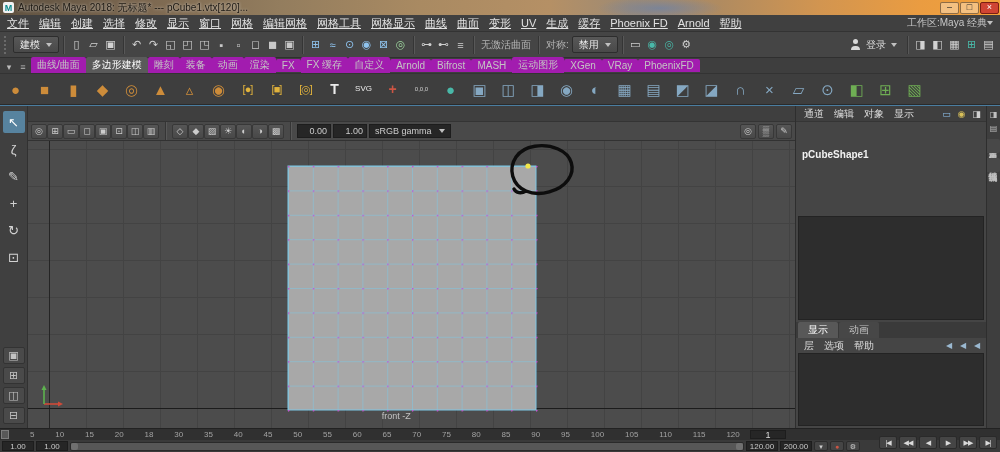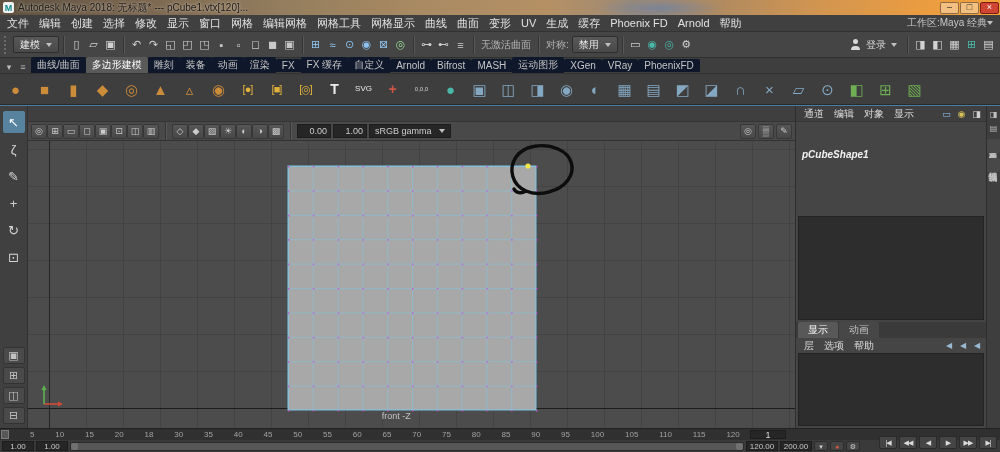--- a/index.html
+++ b/index.html
@@ -15,42 +15,42 @@
   }
   .app-icon { width:11px; height:11px; background:#f2f2f2; border-radius:2px; color:#0d8a8a; font-size:9px; font-weight:bold; display:flex; align-items:center; justify-content:center; margin-right:4px; flex:none; }
   .title-text { font-size:10px; color:#1e1a14; text-shadow:0 0 3px rgba(255,255,255,.7); white-space:nowrap; }
   .win-buttons { margin-left:auto; display:flex; gap:1px; }
   .win-btn { width:19px; height:12px; display:flex; align-items:center; justify-content:center; font-size:9px; line-height:1; color:#222; background:rgba(255,255,255,.35); border:1px solid rgba(60,40,20,.55); border-radius:2px; }
   .win-btn.close { background:#cf4433; color:#fff; border-color:#7a1e12; }
 
   
   .menubar { height:17px; flex:0 0 17px; background:#404040; border-bottom:1px solid #333; display:flex; align-items:center; padding:0 2px; }
   .menu-items { display:flex; align-items:center; }
-  .menu-item { padding:0 5px; font-size:11px; color:#e2e2e2; white-space:nowrap; }
+  .menu-item { padding:0 5px; font-size:11px; color:#e2e2e2; white-space:nowrap;text-decoration:underline; }
   .workspace { margin-left:auto; display:flex; align-items:center; font-size:10px; color:#c8c8c8; padding-right:5px; white-space:nowrap; }
   .caret { width:0; height:0; border-left:3px solid transparent; border-right:3px solid transparent; border-top:4px solid #c0c0c0; display:inline-block; }
 
   
   .statusline { height:26px; flex:0 0 26px; background:#454545; border-bottom:1px solid #2f2f2f; display:flex; align-items:center; padding:0 3px; }
   .grip { width:5px; height:18px; border-left:2px dotted #6a6a6a; margin:0 4px 0 1px; flex:none; }
   .combo { height:17px; display:flex; align-items:center; gap:6px; background:linear-gradient(#585858,#494949); border:1px solid #2d2d2d; border-radius:2px; padding:0 6px; font-size:10px; color:#ececec; white-space:nowrap; }
   .sdiv { width:1px; height:18px; background:#353535; box-shadow:1px 0 0 #585858; margin:0 4px; flex:none; }
   .icon-group { display:flex; align-items:center; }
   .sicon { width:17px; height:17px; display:flex; align-items:center; justify-content:center; font-size:11px; color:#cfcfcf; }
   .flat-label { font-size:10px; color:#b2b2b2; padding:0 3px; white-space:nowrap; }
   .spacer { flex:1; }
   .signin { display:flex; align-items:center; gap:5px; padding:0 6px; white-space:nowrap; font-size:10px; color:#ddd; }
   .person-icon { width:11px; height:11px; position:relative; display:inline-block; }
   .person-icon::before { content:""; position:absolute; top:0; left:3px; width:5px; height:5px; border-radius:50%; background:#d8d8d8; }
   .person-icon::after { content:""; position:absolute; bottom:0; left:1px; width:9px; height:4px; border-radius:4px 4px 0 0; background:#d8d8d8; }
 
   
   .shelf-tabs { height:16px; flex:0 0 16px; background:#3e3e3e; border-bottom:1px solid #333; display:flex; align-items:flex-end; padding:0 2px; gap:1px; }
   .tab-tool { width:14px; height:13px; display:flex; align-items:center; justify-content:center; color:#bbb; font-size:9px; flex:none; }
-  .shelf-tab { padding:1px 6px; font-size:10px; color:#c4c4c4; background:#0f172a; border-radius:2px 2px 0 0; white-space:nowrap; }
+  .shelf-tab { padding:1px 6px; font-size:10px; color:#c4c4c4; background:#a21caf; border-radius:2px 2px 0 0; white-space:nowrap; }
   .shelf-tab.active { background:#5a5a5a; color:#fff; }
   .shelf-row { height:31px; flex:0 0 31px; background:#3e3e3e; border-bottom:1px solid #2a2a2a; display:flex; align-items:center; padding:0 3px; gap:4px; }
   .shelf-icon { width:25px; height:25px; display:flex; align-items:center; justify-content:center; font-size:15px; line-height:1; }
   .shelf-icon[data-name="type-tool"] { font-size:14px; font-weight:bold; }
   .shelf-icon[data-name="svg-tool"] { font-size:8px; font-weight:normal; }
   .shelf-icon[data-name="origin-locator"] { font-size:6px; }
   .shelf-icon[data-name^="interactive-"] { font-size:11px; letter-spacing:-1px; }
   .shelf-icon[data-name="construction-axis"] { font-size:14px; font-weight:bold; }
 
   
@@ -84,21 +84,21 @@
   .gizmo { position:absolute; left:10px; top:242px; width:30px; height:26px; }
   .camera-label { position:absolute; bottom:7px; left:48%; transform:translateX(-50%); font-size:9px; color:#c4c4c4; }
 
   
   .sidebar { width:191px; flex:0 0 191px; background:#454545; border-left:1px solid #2e2e2e; display:flex; flex-direction:column; min-height:0; }
   .cb-menus { height:16px; flex:0 0 16px; background:#3f3f3f; border-bottom:1px solid #353535; display:flex; align-items:center; padding:0 3px; }
   .cb-menu { padding:0 5px; font-size:10px; color:#dedede; white-space:nowrap; }
   .cb-mini { margin-left:auto; display:flex; gap:2px; }
   .cb-mini .sicon { width:13px; height:13px; font-size:9px; }
   .cb-content { height:92px; flex:0 0 92px; padding-top:26px; font-size:10px; }
-  .cb-row { height:13px; line-height:13px; white-space:nowrap; overflow:hidden;font-style:italic; }
+  .cb-row { height:13px; line-height:13px; white-space:nowrap; overflow:hidden; }
   .cb-node { padding-left:6px; color:#f2f2f2; font-weight:bold; }
   .cb-sub { padding-left:22px; color:#c0c0c0; }
   .cb-sub.node { color:#f2f2f2; font-weight:bold; }
   .cb-empty { flex:1; margin:2px; background:#2d2d2d; border:1px solid #232323; }
   .layer-editor { height:106px; flex:0 0 106px; display:flex; flex-direction:column; }
   .le-tabs { height:16px; flex:0 0 16px; background:#3a3a3a; display:flex; align-items:flex-end; gap:1px; padding:0 2px; }
   .le-tab { padding:1px 10px; font-size:10px; color:#c4c4c4; background:#474747; border-radius:2px 2px 0 0; }
   .le-tab.active { background:#585858; color:#fff; }
   .le-menus { height:15px; flex:0 0 15px; display:flex; align-items:center; padding:0 3px; background:#454545; }
   .le-menu { padding:0 5px; font-size:10px; color:#dedede; }

